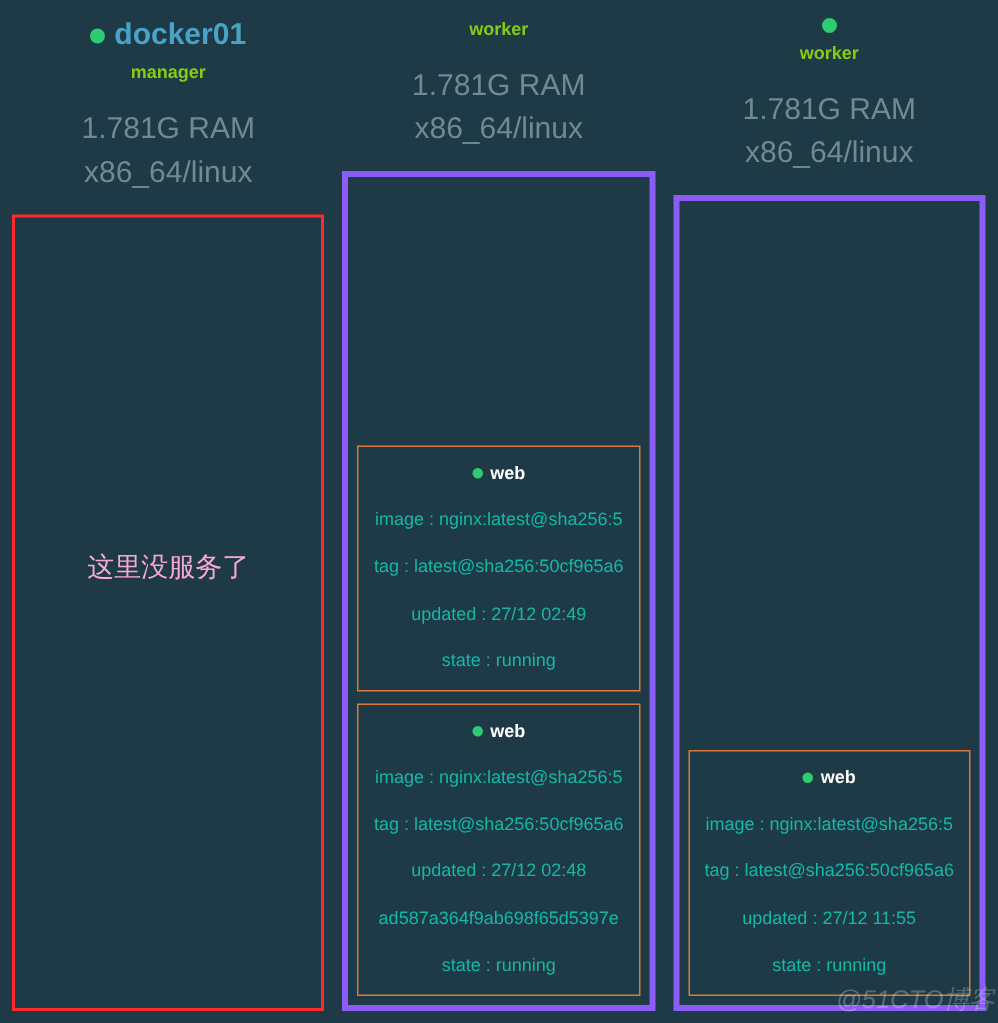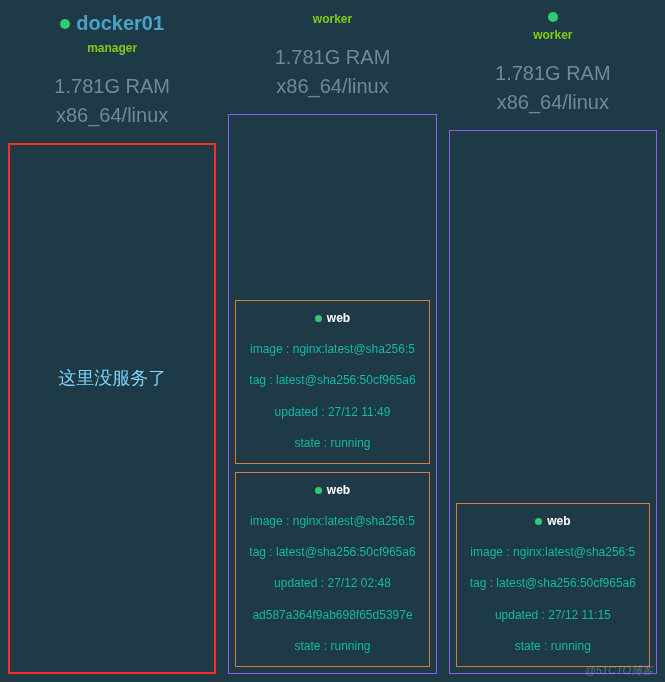--- a/index.html
+++ b/index.html
@@ -56,40 +56,40 @@
     font-size: 12px;
     font-weight: bold;
     margin-bottom: 20px;
   }
   .node-ram, .node-arch {
     color: #6f8a94;
     font-size: 20px;
     margin-bottom: 6px;
   }
   .node-body {
-    border: 1px solid #8b5cf6;
+    border: 4px solid #8b5cf6;
     flex: 1;
     display: flex;
     flex-direction: column;
     justify-content: flex-end;
     padding: 6px;
     gap: 8px;
     position: relative;
     overflow: hidden;
   }
   .node-body.highlight {
     border: 2px solid #ff2a2a;
   }
   .empty-label {
     position: absolute;
     top: 42%;
     left: 0;
     right: 0;
     text-align: center;
-    color: #7dd3fc;
+    color: #f9a8d4;
     font-size: 18px;
   }
   .task-card {
     border: 1px solid #d97a3a;
     color: #b8c7cc;
     font-size: 12px;
     text-align: center;
     padding: 8px 4px 10px;
     line-height: 1.6;
     overflow: hidden;
@@ -100,24 +100,24 @@
     color: #ffffff;
     display: flex;
     align-items: center;
     justify-content: center;
     gap: 5px;
     margin-bottom: 4px;
   }
   .task-line { color: #14b8a6; margin-top: 12px; }
   .watermark {
     position: absolute;
-    right: 12px;
+    right: 2px;
     bottom: 4px;
     color: rgba(255,255,255,0.25);
-    font-size: 11px;
+    font-size: 17px;
     font-style: italic;
     text-align: right;
   }
 </style>
 </head>
 <body>
 
 <div class="columns">
 
   <div class="col">
@@ -142,21 +142,21 @@
       <div class="node-arch">x86_64/linux</div>
     </div>
     <div class="node-body">
       <div class="task-card">
         <div class="task-name">
           <span class="dot small"></span>
           <span>web</span>
         </div>
         <div class="task-line">image : nginx:latest@sha256:5</div>
         <div class="task-line">tag : latest@sha256:50cf965a6</div>
-        <div class="task-line">updated : 27/12 11:49</div>
+        <div class="task-line">updated : 27/12 02:49</div>
         <div class="task-line">state : running</div>
       </div>
       <div class="task-card">
         <div class="task-name">
           <span class="dot small"></span>
           <span>web</span>
         </div>
         <div class="task-line">image : nginx:latest@sha256:5</div>
         <div class="task-line">tag : latest@sha256:50cf965a6</div>
         <div class="task-line">updated : 27/12 02:48</div>
@@ -176,21 +176,21 @@
       <div class="node-arch">x86_64/linux</div>
     </div>
     <div class="node-body">
       <div class="task-card">
         <div class="task-name">
           <span class="dot small"></span>
           <span>web</span>
         </div>
         <div class="task-line">image : nginx:latest@sha256:5</div>
         <div class="task-line">tag : latest@sha256:50cf965a6</div>
-        <div class="task-line">updated : 27/12 11:15</div>
+        <div class="task-line">updated : 27/12 11:55</div>
         <div class="task-line">state : running</div>
       </div>
     </div>
   </div>
 
 </div>
 
 <div class="watermark">@51CTO博客</div>
 
 </body></html>

